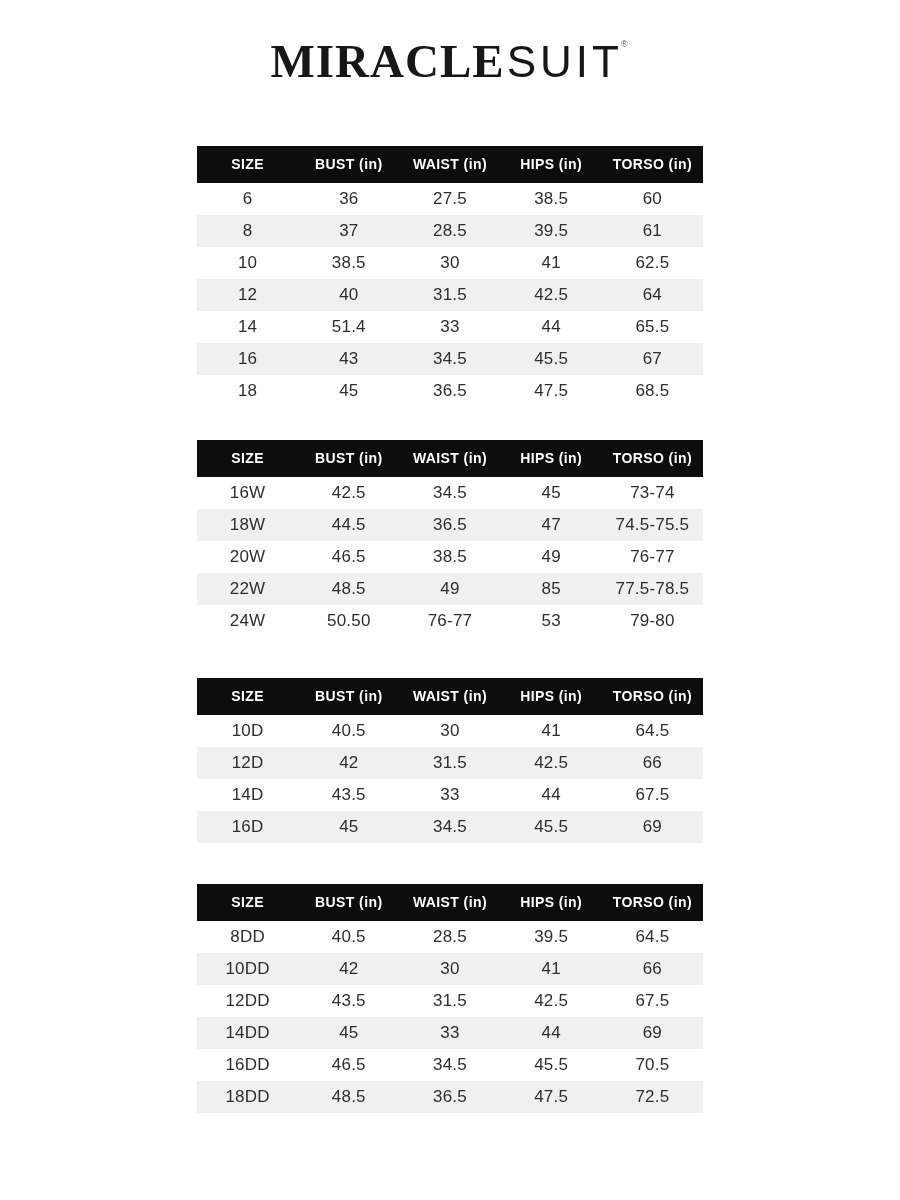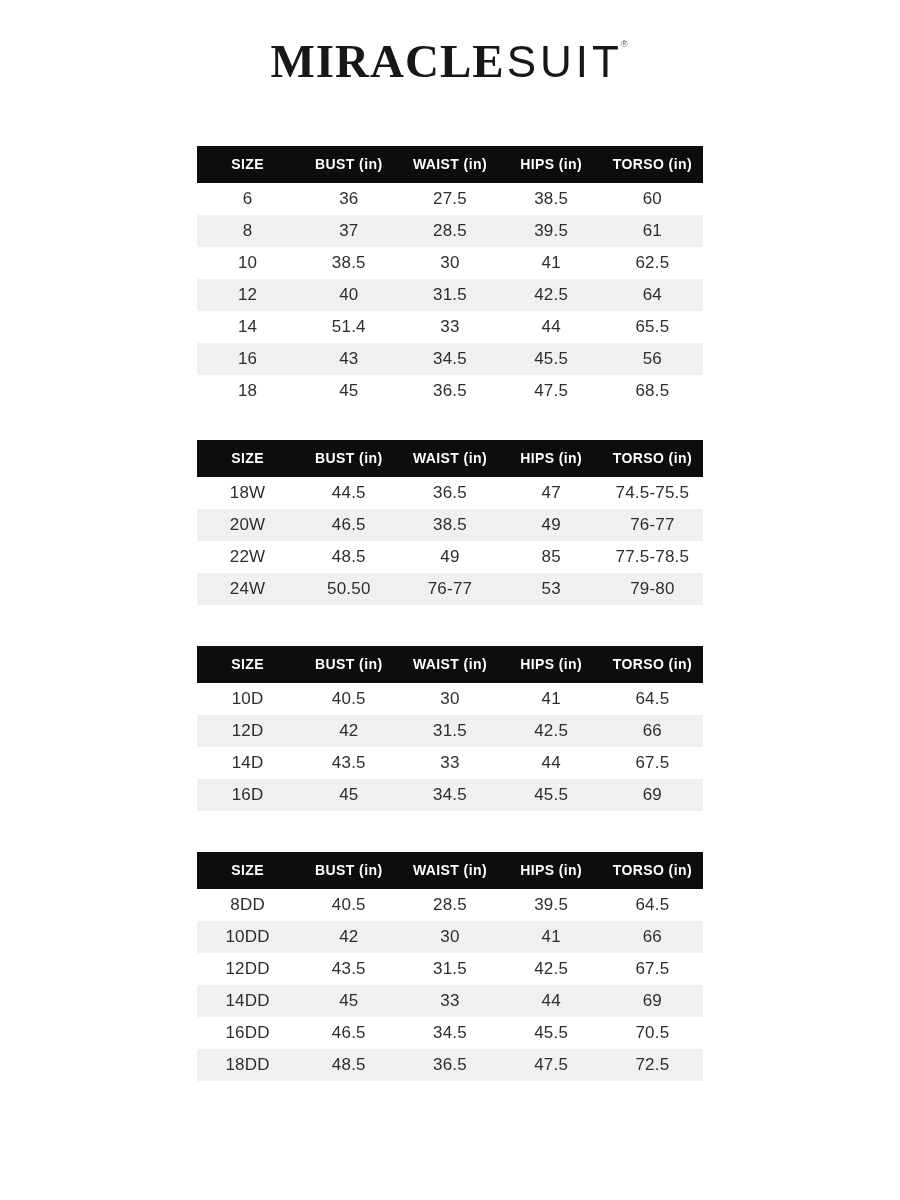--- a/index.html
+++ b/index.html
@@ -133,21 +133,21 @@
             <td>51.4</td>
             <td>33</td>
             <td>44</td>
             <td>65.5</td>
           </tr>
           <tr>
             <td>16</td>
             <td>43</td>
             <td>34.5</td>
             <td>45.5</td>
-            <td>56</td>
+            <td>67</td>
           </tr>
           <tr>
             <td>18</td>
             <td>45</td>
             <td>36.5</td>
             <td>47.5</td>
             <td>68.5</td>
           </tr>
         </tbody>
   </table>
@@ -157,20 +157,27 @@
       <tr>
             <th>SIZE</th>
             <th>BUST (in)</th>
             <th>WAIST (in)</th>
             <th>HIPS (in)</th>
             <th>TORSO (in)</th>
           </tr>
     </thead>
     <tbody>
           <tr>
+            <td>16W</td>
+            <td>42.5</td>
+            <td>34.5</td>
+            <td>45</td>
+            <td>73-74</td>
+          </tr>
+          <tr>
             <td>18W</td>
             <td>44.5</td>
             <td>36.5</td>
             <td>47</td>
             <td>74.5-75.5</td>
           </tr>
           <tr>
             <td>20W</td>
             <td>46.5</td>
             <td>38.5</td>

